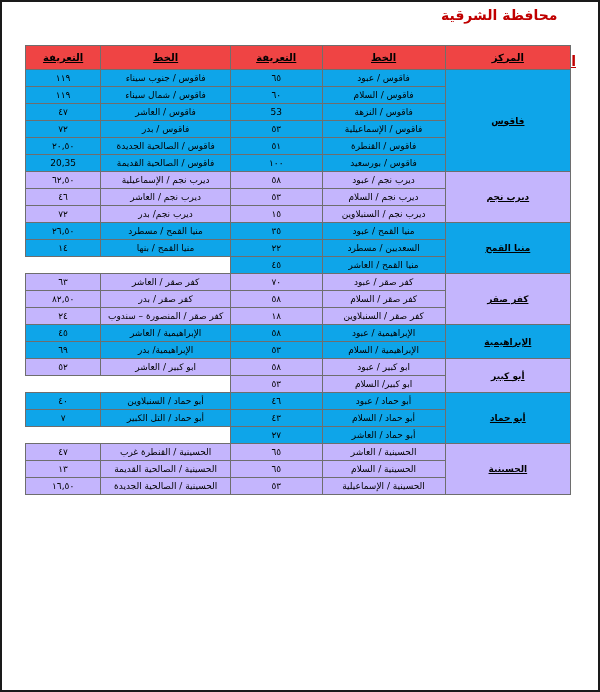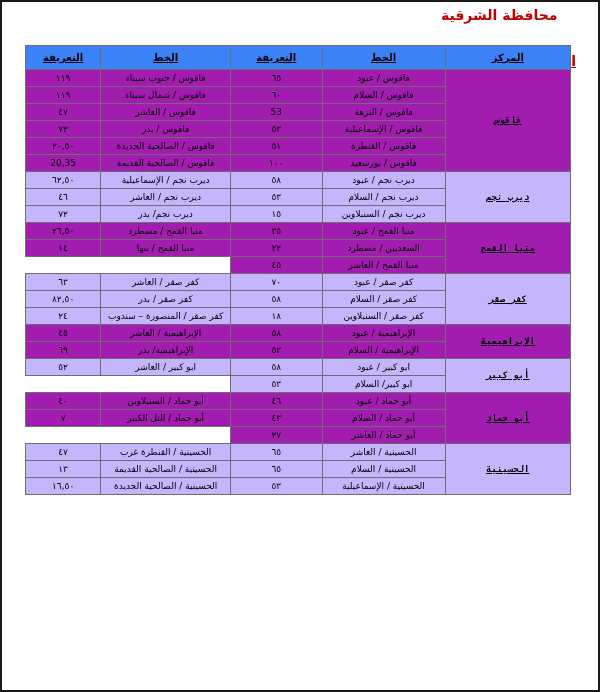--- a/index.html
+++ b/index.html
@@ -84,37 +84,36 @@
     vertical-align: middle;
     height: 17px;
     box-sizing: border-box;
     color: #000000;
     white-space: nowrap;
     overflow: hidden;
   }
   table.tariff thead th {
     font-weight: bold;
     font-size: 10px;
-    background: #3b82f6;
+    background: #ef4444;
     height: 24px;
   }
   table.tariff thead th .hdr-txt {
     text-decoration: underline;
   }
 
   td.center-cell {
     font-weight: bold;
     font-size: 11.5px;
   }
   td.center-cell .center-txt {
     text-decoration: underline;
-    font-family: Liberation Mono, monospace;
-  }
-
-  tr.band-gray td { background: #a21caf; }
+  }
+
+  tr.band-gray td { background: #0ea5e9; }
   tr.band-white td { background: #c4b5fd; }
 
   
   td.blank {
     border: none !important;
     background: transparent !important;
   }
   tr.band-gray td.blank,
   tr.band-white td.blank {
     background: transparent !important;

